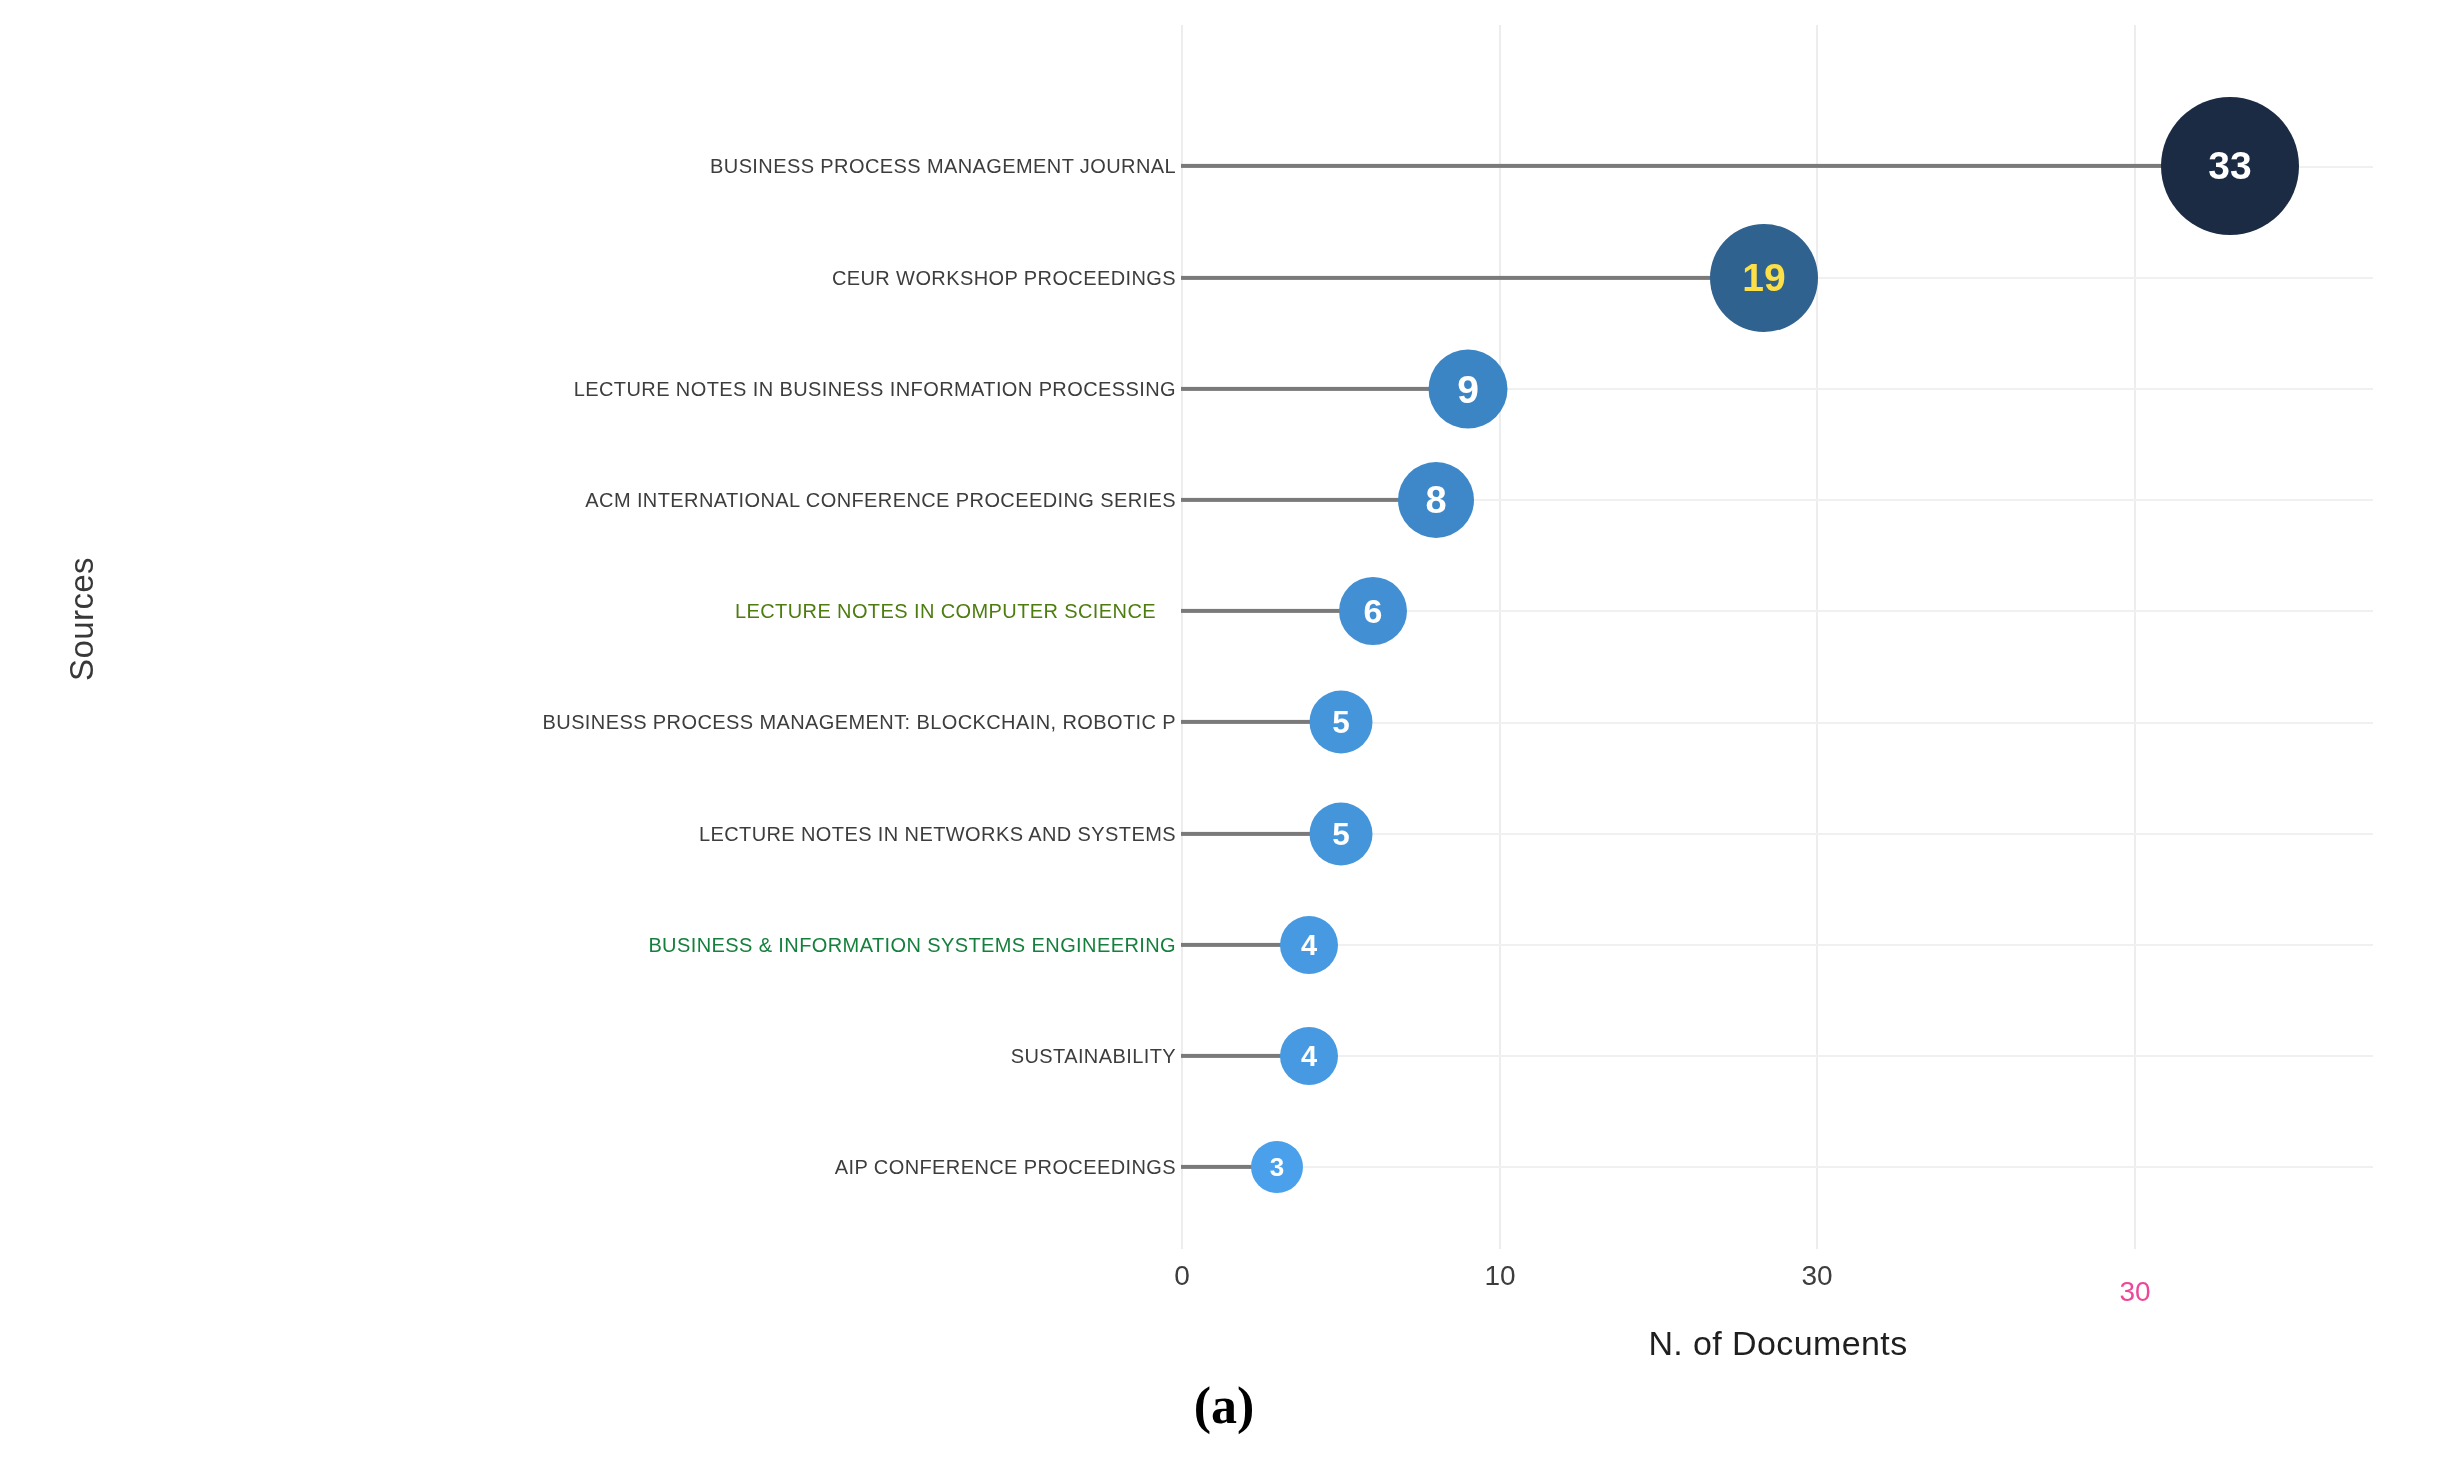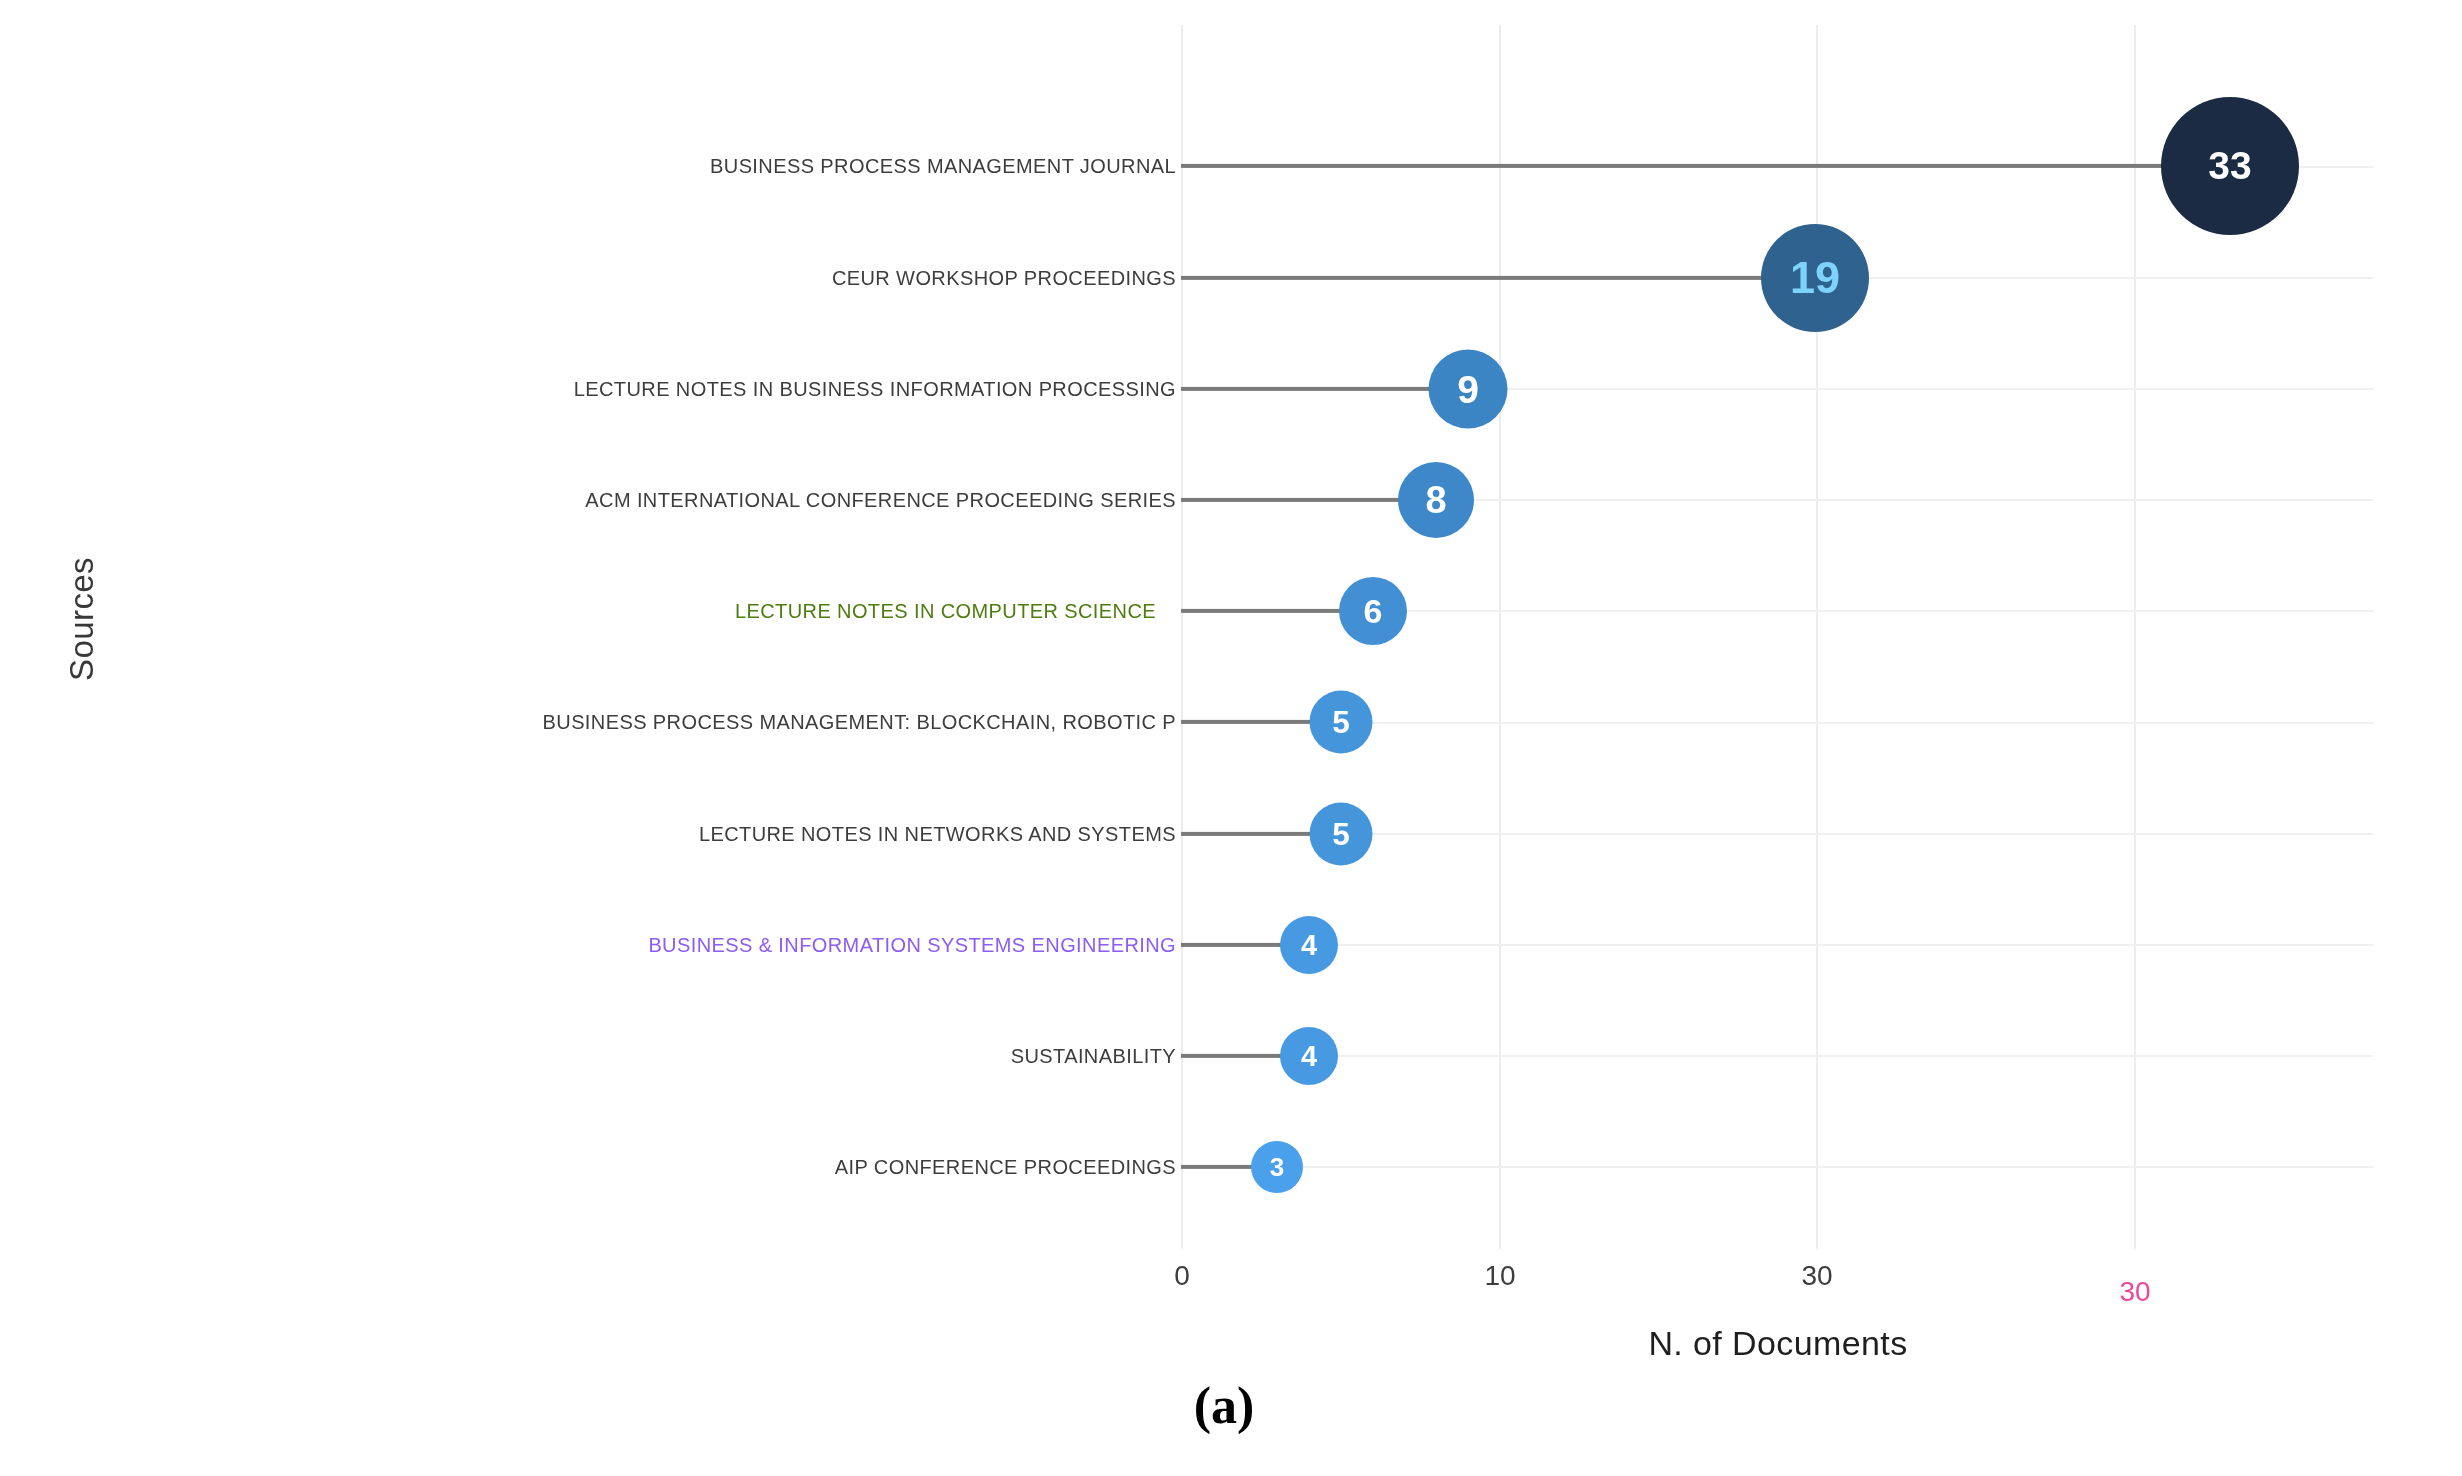--- a/index.html
+++ b/index.html
@@ -104,37 +104,37 @@
       <div class="hgrid" style="left: 1182px; width: 1191px; top: 944px; background: rgb(240, 240, 240);"></div>
       <div class="hgrid" style="left: 1182px; width: 1191px; top: 1055px; background: rgb(240, 240, 240);"></div>
       <div class="hgrid" style="left: 1182px; width: 1191px; top: 1166px; background: rgb(240, 240, 240);"></div>
     </div>
   <div id="rows-layer">
       <div class="row-label" style="right: 1286px; top: 166px; color: rgb(61, 61, 61);">BUSINESS PROCESS MANAGEMENT JOURNAL</div>
       <div class="leader-line" style="left: 1181px; width: 1049px; top: 166px; background: rgb(122, 122, 122);"></div>
       <div class="bubble" style="left: 2230px; top: 166px; width: 138px; height: 138px; background: rgb(27, 43, 68); color: rgb(255, 255, 255); font-size: 39px;">33</div>
       <div class="row-label" style="right: 1286px; top: 278px; color: rgb(61, 61, 61);">CEUR WORKSHOP PROCEEDINGS</div>
       <div class="leader-line" style="left: 1181px; width: 605px; top: 278px; background: rgb(122, 122, 122);"></div>
-      <div class="bubble" style="left: 1815px; top: 278px; width: 108px; height: 108px; background: rgb(48, 98, 143); color: #7dd3fc; font-size: 45px;">19</div>
+      <div class="bubble" style="left: 1764px; top: 278px; width: 108px; height: 108px; background: rgb(48, 98, 143); color: #fde047; font-size: 39px;">19</div>
       <div class="row-label" style="right: 1286px; top: 389px; color: rgb(61, 61, 61);">LECTURE NOTES IN BUSINESS INFORMATION PROCESSING</div>
       <div class="leader-line" style="left: 1181px; width: 287px; top: 389px; background: rgb(122, 122, 122);"></div>
       <div class="bubble" style="left: 1468px; top: 389px; width: 79px; height: 79px; background: rgb(60, 133, 196); color: rgb(255, 255, 255); font-size: 39px;">9</div>
       <div class="row-label" style="right: 1286px; top: 500px; color: rgb(61, 61, 61);">ACM INTERNATIONAL CONFERENCE PROCEEDING SERIES</div>
       <div class="leader-line" style="left: 1181px; width: 256px; top: 500px; background: rgb(122, 122, 122);"></div>
       <div class="bubble" style="left: 1436px; top: 500px; width: 76px; height: 76px; background: rgb(62, 136, 201); color: rgb(255, 255, 255); font-size: 38px;">8</div>
       <div class="row-label" style="right: 1306px; top: 611px; color: #4d7c0f;">LECTURE NOTES IN COMPUTER SCIENCE</div>
       <div class="leader-line" style="left: 1181px; width: 192px; top: 611px; background: rgb(122, 122, 122);"></div>
       <div class="bubble" style="left: 1373px; top: 611px; width: 68px; height: 68px; background: rgb(66, 143, 211); color: rgb(255, 255, 255); font-size: 34px;">6</div>
       <div class="row-label" style="right: 1286px; top: 722px; color: rgb(61, 61, 61);">BUSINESS PROCESS MANAGEMENT: BLOCKCHAIN, ROBOTIC P</div>
       <div class="leader-line" style="left: 1181px; width: 160px; top: 722px; background: rgb(122, 122, 122);"></div>
       <div class="bubble" style="left: 1341px; top: 722px; width: 63px; height: 63px; background: rgb(69, 149, 218); color: rgb(255, 255, 255); font-size: 31.5px;">5</div>
       <div class="row-label" style="right: 1286px; top: 834px; color: rgb(61, 61, 61);">LECTURE NOTES IN NETWORKS AND SYSTEMS</div>
       <div class="leader-line" style="left: 1181px; width: 160px; top: 834px; background: rgb(122, 122, 122);"></div>
       <div class="bubble" style="left: 1341px; top: 834px; width: 63px; height: 63px; background: rgb(69, 149, 218); color: rgb(255, 255, 255); font-size: 31.5px;">5</div>
-      <div class="row-label" style="right: 1286px; top: 945px; color: #8b5cf6;">BUSINESS &amp; INFORMATION SYSTEMS ENGINEERING</div>
+      <div class="row-label" style="right: 1286px; top: 945px; color: #15803d;">BUSINESS &amp; INFORMATION SYSTEMS ENGINEERING</div>
       <div class="leader-line" style="left: 1181px; width: 129px; top: 945px; background: rgb(122, 122, 122);"></div>
       <div class="bubble" style="left: 1309px; top: 945px; width: 58px; height: 58px; background: rgb(71, 154, 226); color: rgb(255, 255, 255); font-size: 29px;">4</div>
       <div class="row-label" style="right: 1286px; top: 1056px; color: rgb(61, 61, 61);">SUSTAINABILITY</div>
       <div class="leader-line" style="left: 1181px; width: 129px; top: 1056px; background: rgb(122, 122, 122);"></div>
       <div class="bubble" style="left: 1309px; top: 1056px; width: 58px; height: 58px; background: rgb(71, 154, 226); color: rgb(255, 255, 255); font-size: 29px;">4</div>
       <div class="row-label" style="right: 1286px; top: 1167px; color: rgb(61, 61, 61);">AIP CONFERENCE PROCEEDINGS</div>
       <div class="leader-line" style="left: 1181px; width: 97px; top: 1167px; background: rgb(122, 122, 122);"></div>
       <div class="bubble" style="left: 1277px; top: 1167px; width: 52px; height: 52px; background: rgb(74, 160, 234); color: rgb(255, 255, 255); font-size: 26px;">3</div>
     </div>
   <div id="axis-layer">

